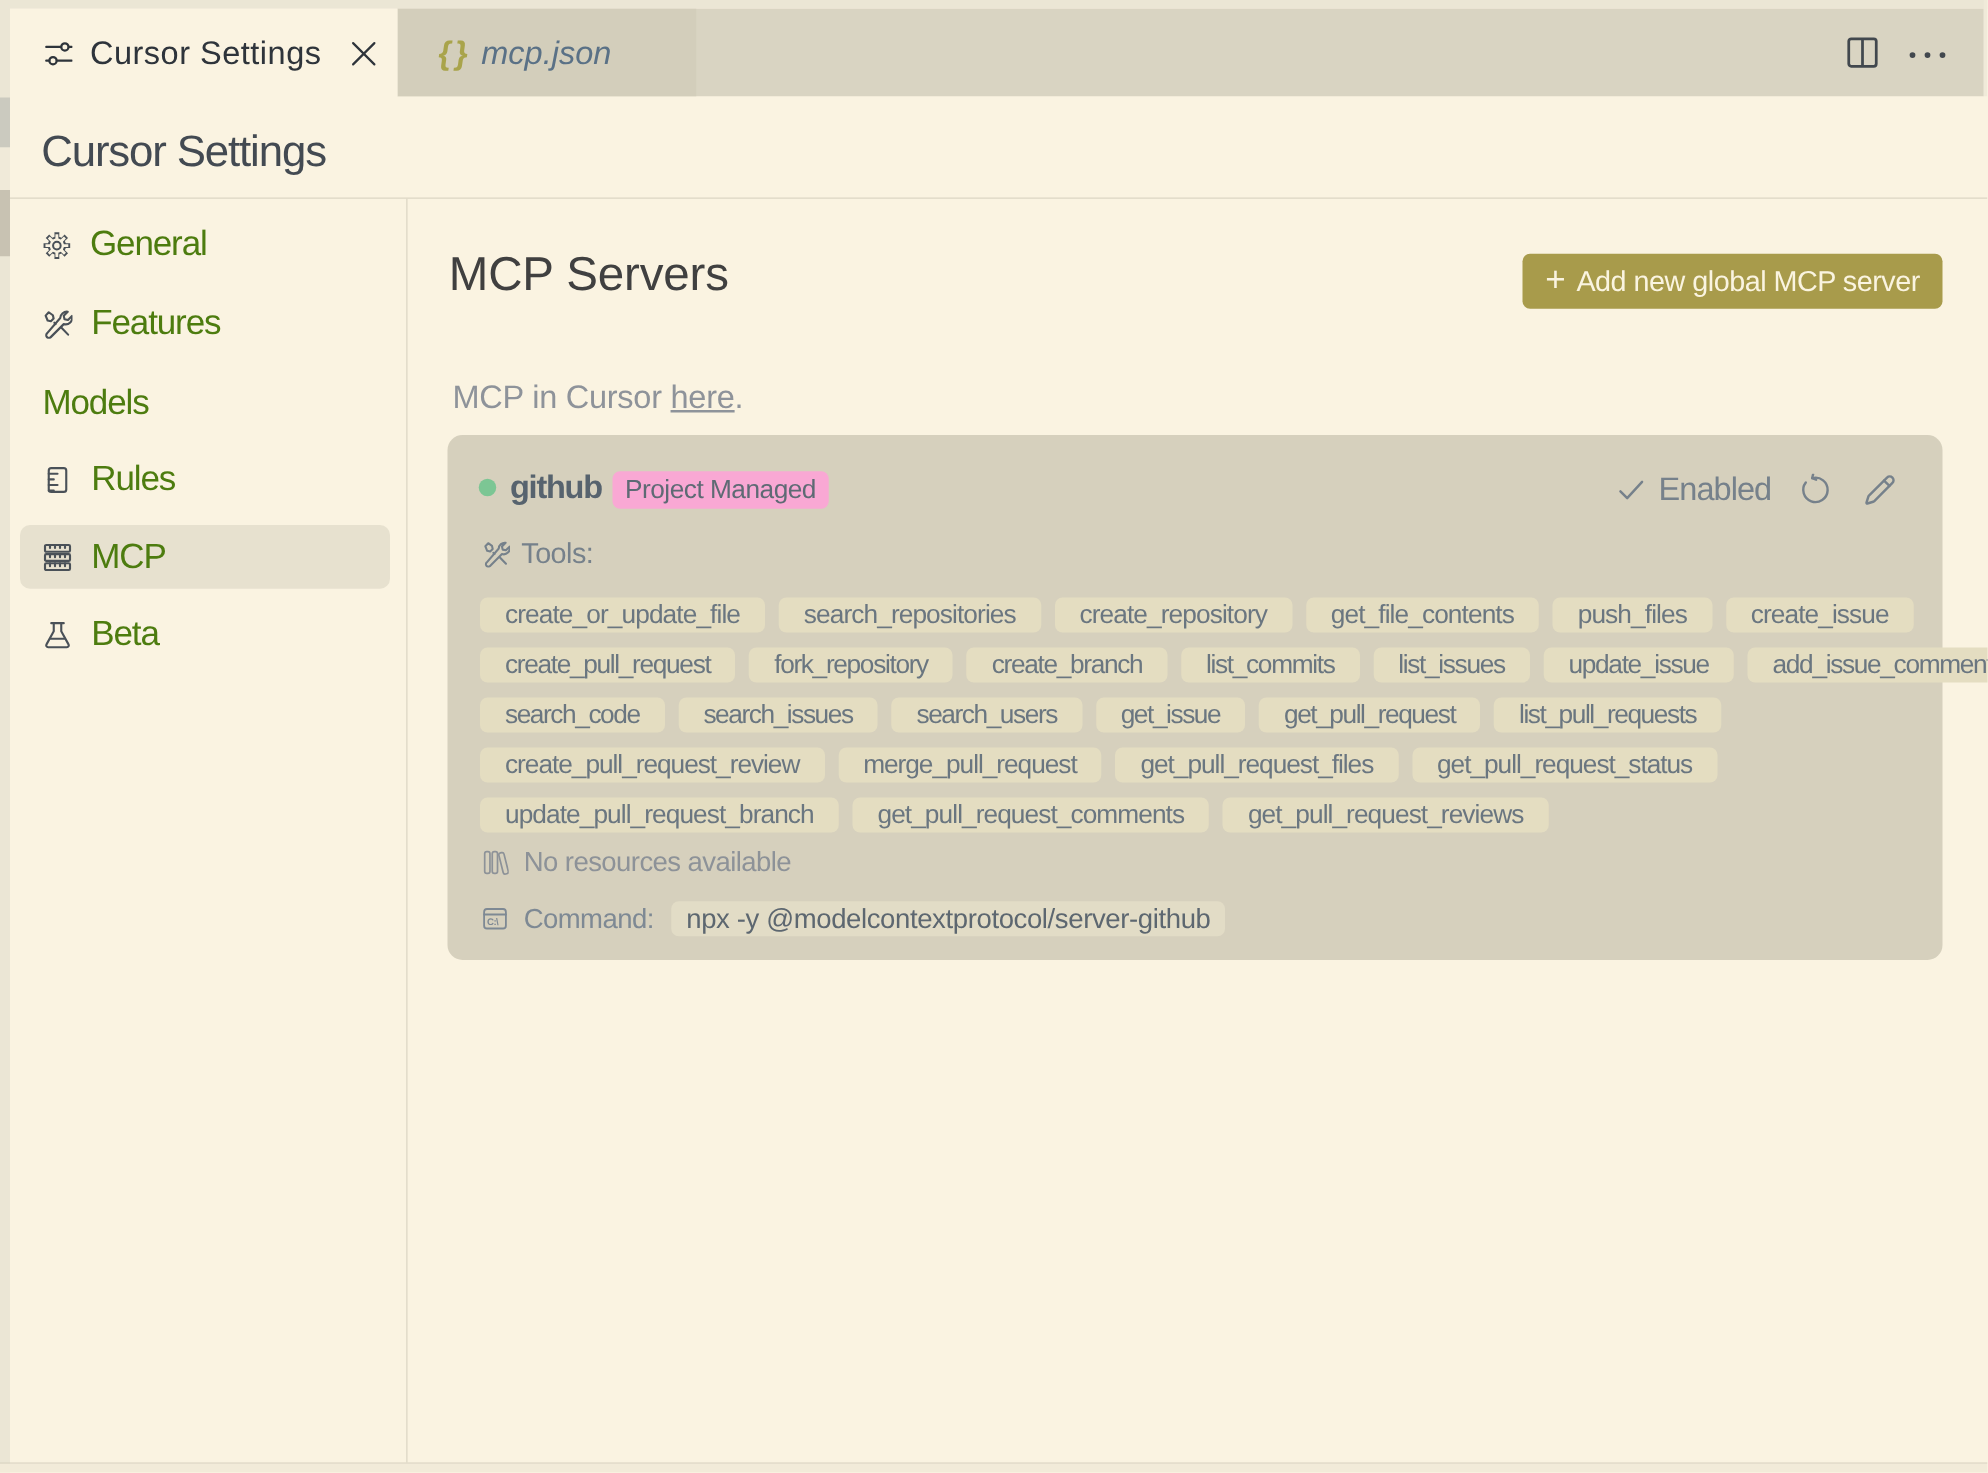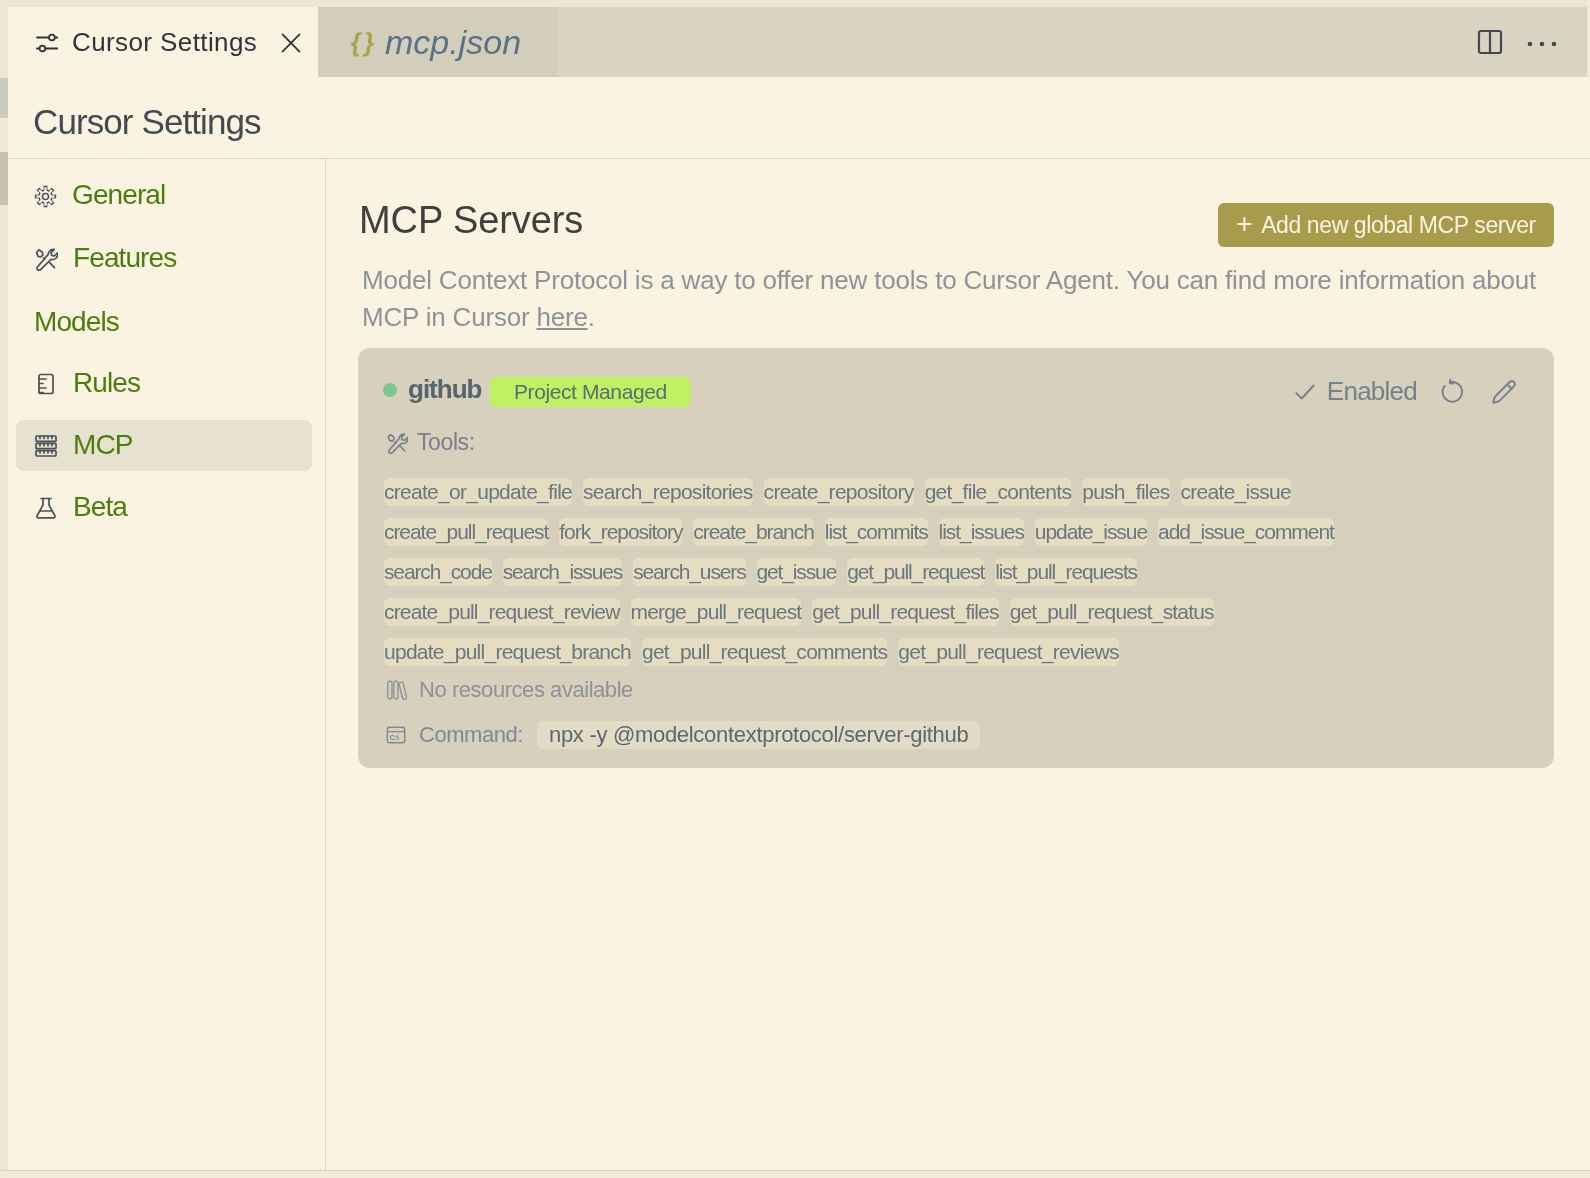--- a/index.html
+++ b/index.html
@@ -14,21 +14,21 @@
   .ls-seg2 { left:0; top:118px; width:8px; height:34px; background:#f0ead9; }
   .ls-seg3 { left:0; top:152px; width:8px; height:53px; background:#c8c2b2; }
 
   .tabbar { left:318px; top:7px; width:1269px; height:70px; background:#d9d4c2; }
   .tab2 { left:318px; top:7px; width:239px; height:70px; background:#d3cebb; }
   .rightstrip { left:1587px; top:0; width:3px; height:77px; background:#f0ead9; }
 
   .tab1 { left:8px; top:7px; width:310px; height:70px; background:#faf3e1; }
   .tab1-label { left:72px; top:7px; height:70px; line-height:70px; font-size:26px; letter-spacing:0.4px; color:#2e343b; }
   .tab2-icon { left:351px; top:27px; font-size:26px; font-weight:700; color:#a9a44b; letter-spacing:0.5px; transform:skewX(-8deg); }
-  .tab2-label { left:385px; top:7px; height:70px; line-height:70px; font-size:34px; font-style:italic; color:#5a7186; }
+  .tab2-label { left:385px; top:7px; height:70px; line-height:70px; font-size:26px; font-style:italic; color:#5a7186; }
 
   
   .h1 { left:33px; top:102px; font-size:35px; color:#434a52; letter-spacing:-0.9px; }
   .hsep { left:8px; top:158px; width:1582px; height:1px; background:#dcd6c4; }
   .vsep { left:325px; top:159px; width:1px; height:1011px; background:#dcd6c4; }
   .bottomline { left:0; top:1170px; width:1590px; height:1px; background:#d8d2c0; }
   .bottomband { left:0; top:1171px; width:1590px; height:7px; background:#f2ebd9; }
 
   
   .navsel { left:16px; top:420px; width:296px; height:51px; background:#e7e1cf; border-radius:8px; }
@@ -41,29 +41,29 @@
   .btn { left:1218px; top:203px; width:336px; height:44px; background:#a89b4b; border-radius:6px;
          color:#faf4e0; font-size:23px; letter-spacing:-0.4px; display:flex; align-items:center; justify-content:center; white-space:nowrap; }
   .btn .plus { font-size:28px; font-weight:300; margin-right:9px; position:relative; top:-1px; }
   .para { left:362px; top:262px; width:1300px; font-size:26px; line-height:37px; color:#8e939a; letter-spacing:-0.2px; }
   .para a { color:#8e939a; }
 
   
   .card { left:358px; top:348px; width:1196px; height:420px; background:#d6d0bd; border-radius:12px; }
   .dot { left:383px; top:383px; width:14px; height:14px; border-radius:50%; background:#7cc694; }
   .sname { left:408px; top:374px; font-size:26px; font-weight:600; letter-spacing:-1.0px; color:#57636e; }
-  .badge { left:490px; top:377px; height:30px; background:#bef264; border-radius:6px; padding:0 24px;
+  .badge { left:490px; top:377px; height:30px; background:#f9a8d4; border-radius:6px; padding:0 10px;
            font-size:21px; font-weight:500; letter-spacing:-0.4px; color:#5e6a74; display:inline-flex; align-items:center; }
   .hdr-right { right:73px; top:376px; display:flex; align-items:center; color:#76818b; }
   .enabled-txt { font-size:26px; letter-spacing:-0.75px; margin-left:9px; }
   .toolsrow { left:386px; top:429px; display:flex; align-items:center; color:#76818b; font-size:23px; letter-spacing:-0.4px; }
   .toolsrow svg { margin-right:9px; }
 
   .chiprow { left:384px; display:flex; gap:11px; }
-  .chip { height:28px; background:#e4ddc1; border-radius:6px; padding:0 0; font-size:21px; letter-spacing:inherit;
+  .chip { height:28px; background:#e4ddc1; border-radius:6px; padding:0 20px; font-size:21px; letter-spacing:inherit;
           color:#6a7680; display:inline-flex; align-items:center; white-space:nowrap; }
 
   .resrow { left:385px; top:677px; display:flex; align-items:center; color:#8d9298; font-size:22px; letter-spacing:-0.45px; }
   .resrow svg { margin-right:12px; }
   .cmdrow { left:385px; top:721px; display:flex; align-items:center; color:#7e8994; font-size:22px; letter-spacing:-0.45px; }
   .cmdrow svg { margin-right:12px; }
   .cmdchip { margin-left:14px; height:28px; background:#e2dcc6; border-radius:6px; padding:0 12px;
              font-size:22px; letter-spacing:-0.3px; color:#5d6770; display:inline-flex; align-items:center; }
 </style>
 </head>
@@ -179,21 +179,21 @@
       <line x1="6.5" y1="15" x2="17.5" y2="15"></line>
     </svg>
     <span class="navlabel">Beta</span>
   </div>
 
   <div class="abs h2">MCP Servers</div>
   <div class="abs btn">
     <span class="plus">+</span>
     <span class="btxt">Add new global MCP server</span>
   </div>
-  <div class="abs para"><span class="pl1">Model Context Protocol is a way to offer new tools to Cursor Agent. You can find more information about</span><br><span class="pl2">MCP in Cursor <a href="#">here</a>.</span></div>
+  <div class="abs para"><br><span class="pl2">MCP in Cursor <a href="#">here</a>.</span></div>
 
   <div class="abs card"></div>
   <div class="abs dot"></div>
   <div class="abs sname">github</div>
   <div class="abs badge">Project Managed</div>
 
   <div class="abs hdr-right">
     <svg width="26" height="26" viewBox="0 0 24 24" fill="none" stroke="#76818b" stroke-width="1.8" stroke-linecap="round" stroke-linejoin="round">
       <polyline points="4,13 9,18 20,6"></polyline>
     </svg>

